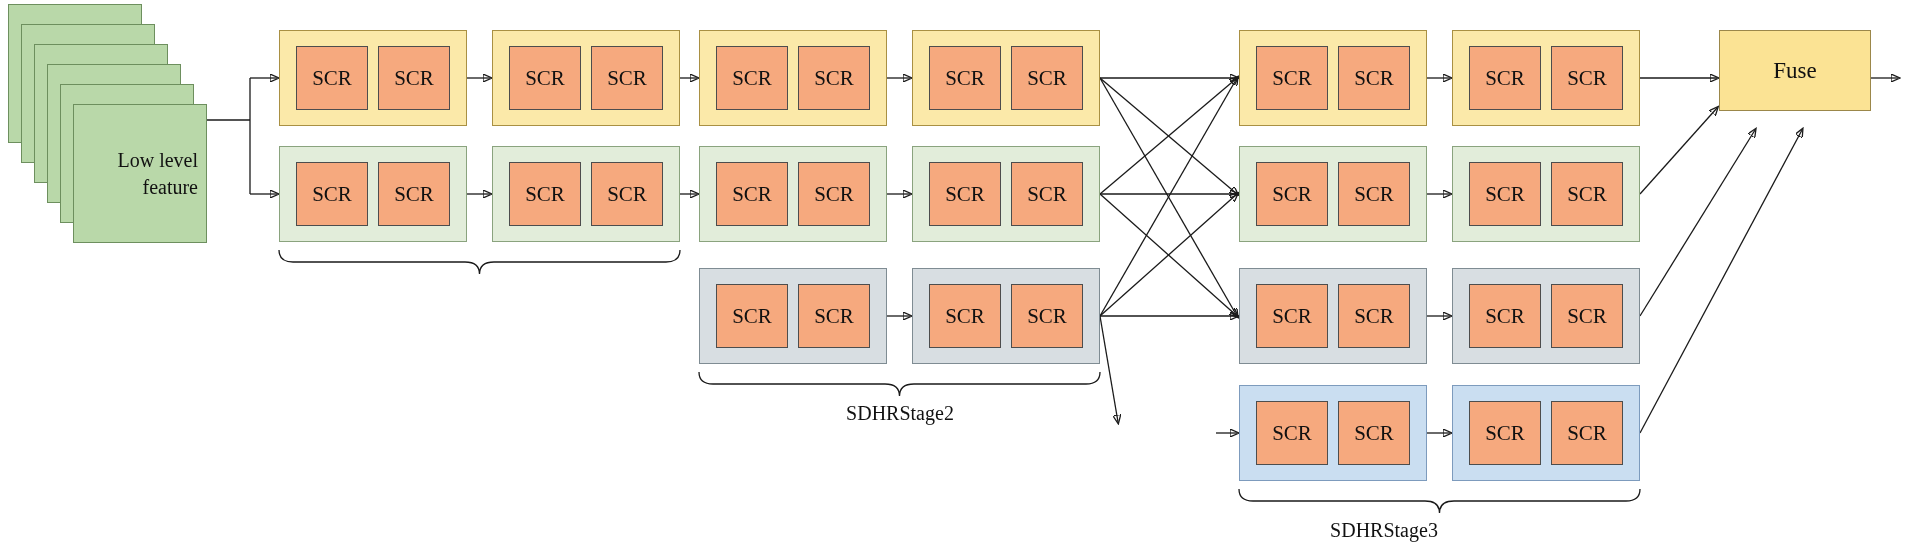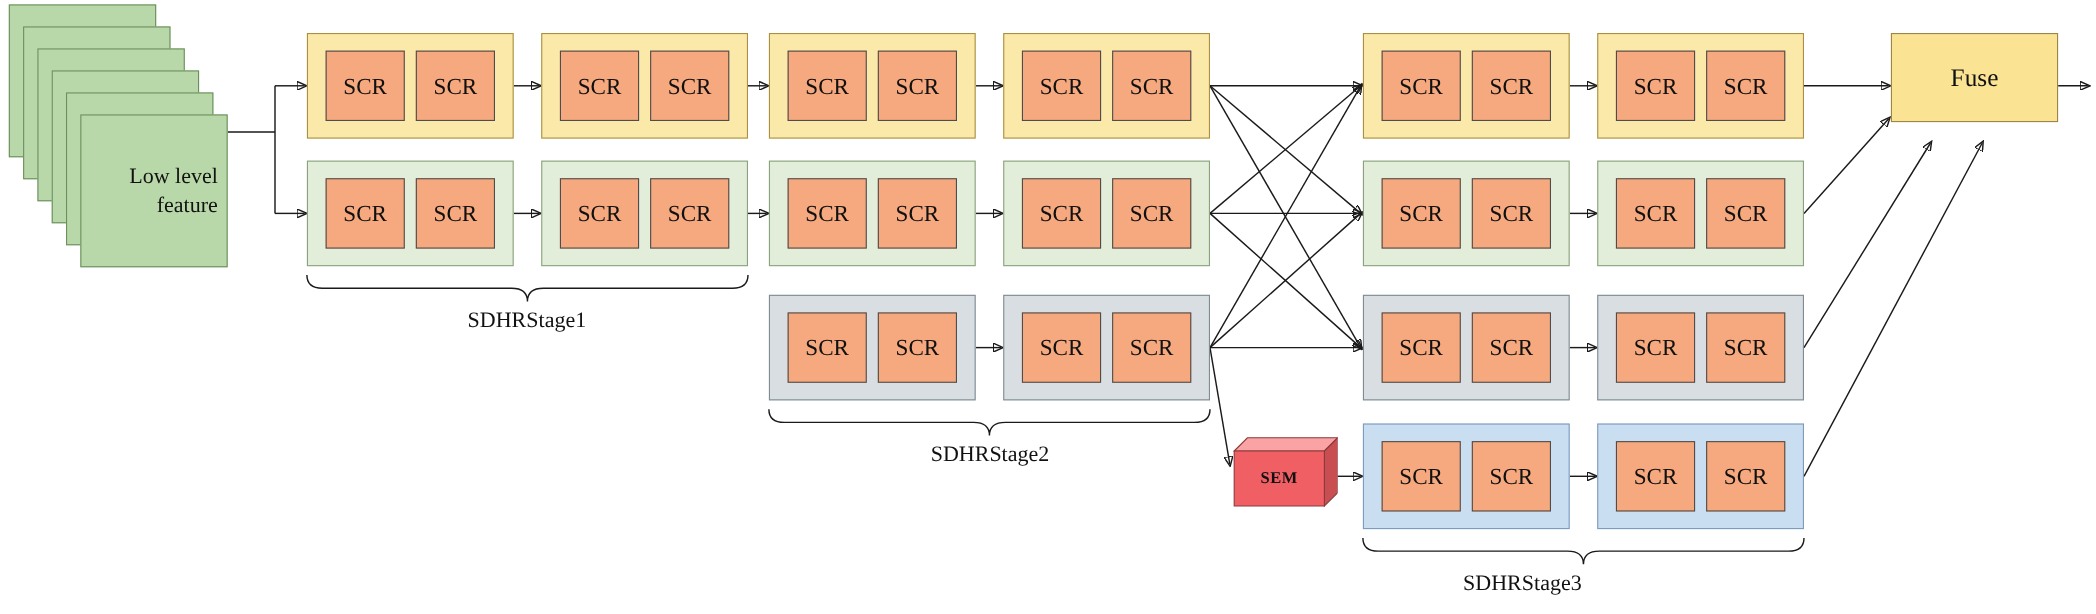--- a/index.html
+++ b/index.html
@@ -191,28 +191,19 @@
   </div>
   <div class="unit row4" style="left:1239px;top:385px">
     <div class="scr">SCR</div>
     <div class="scr">SCR</div>
   </div>
   <div class="unit row4" style="left:1452px;top:385px">
     <div class="scr">SCR</div>
     <div class="scr">SCR</div>
   </div>
 
-  <div id="sem">
-    <svg width="96" height="66" viewBox="0 0 96 66">
-      <polygon class="sem-top" points="2,14 14,2 96,2 84,14"></polygon>
-      <polygon class="sem-side" points="84,14 96,2 96,52 84,64"></polygon>
-      <polygon class="sem-front" points="2,14 84,14 84,64 2,64"></polygon>
-    </svg>
-    <span class="sem-label">SEM</span>
-  </div>
 
   <div id="fuse">Fuse</div>
 
-  <div class="stage-label" style="left:379px;top:280px">SDHRStage1</div>
   <div class="stage-label" style="left:800px;top:402px">SDHRStage2</div>
   <div class="stage-label" style="left:1284px;top:519px">SDHRStage3</div>
 
 </div>
 
 </body></html>

